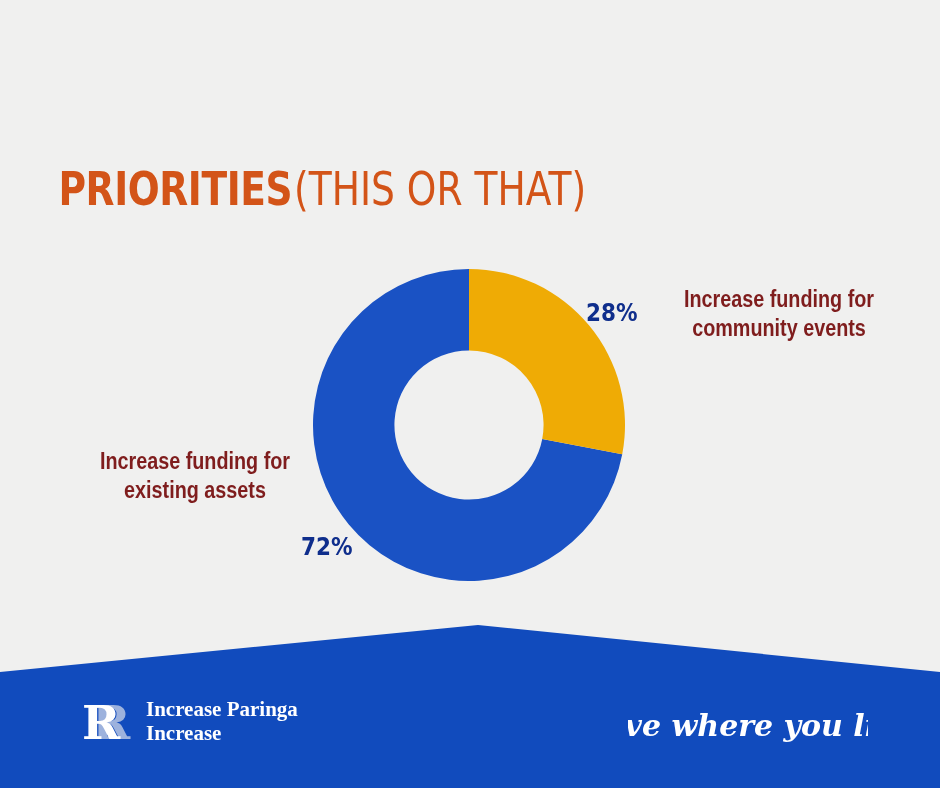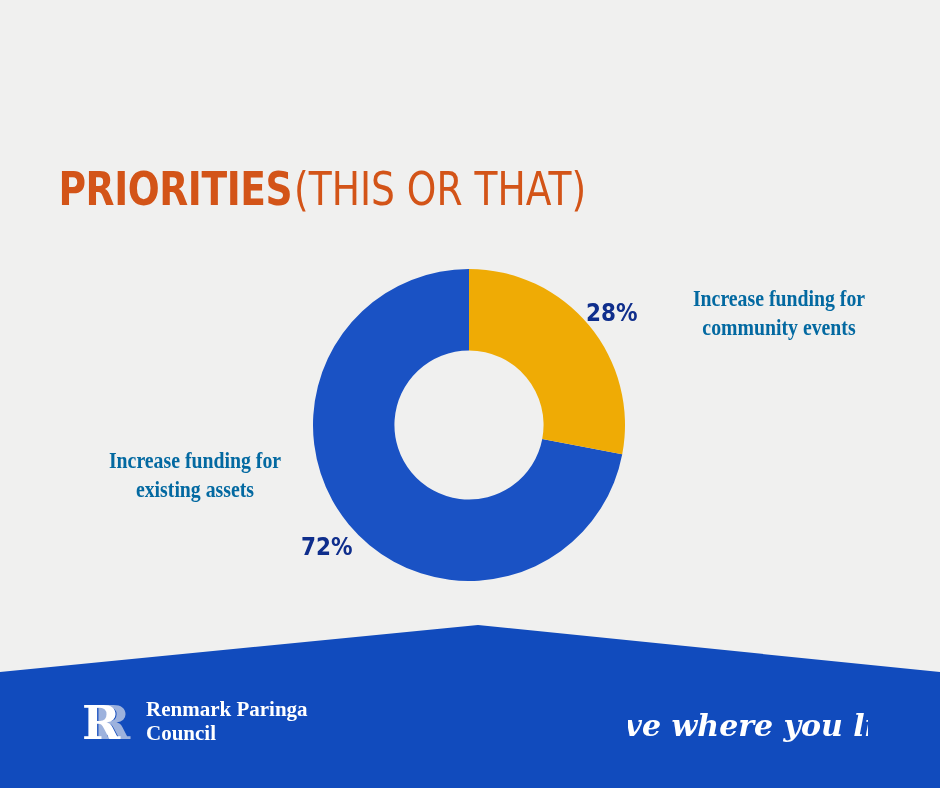--- a/index.html
+++ b/index.html
@@ -71,23 +71,23 @@
     left: 313px;
     top: 269px;
     width: 312px;
     height: 312px;
   }
   .chart-wrap svg { display: block; width: 312px; height: 312px; }
 
   
   .label-block {
     position: absolute;
-    font-family: Liberation Serif, serif;
-    font-weight: 700;
-    color: #0369a1;
+    font-family: Liberation Sans, sans-serif;
+    font-weight: 700;
+    color: #7f1d1d;
     line-height: 1.25;
   }
   .label-text {
     font-size: 23px;
     transform: scaleX(0.86);
     display: block;
     white-space: nowrap;
   }
   .pct {
     font-family: "DejaVu Sans", sans-serif;
@@ -212,22 +212,22 @@
   <div class="footer-content">
 
     <div class="council-logo">
       <span class="council-mark">
         <svg viewBox="0 0 54 54" xmlns="http://www.w3.org/2000/svg">
           <text x="14" y="44" font-family="DejaVu Serif, serif" font-size="46" font-weight="700" fill="#9db2dd">R</text>
           <text x="4" y="44" font-family="DejaVu Serif, serif" font-size="46" font-weight="700" fill="#ffffff">R</text>
         </svg>
       </span>
       <span class="council-name">
-        <span>Renmark Paringa</span>
-        <span>Council</span>
+        <span>Increase Paringa</span>
+        <span>Increase</span>
       </span>
     </div>
 
     <div class="tagline">
       <svg viewBox="0 0 240 60" xmlns="http://www.w3.org/2000/svg">
         <text id="tagline-text" x="120" y="42" text-anchor="middle" font-family="DejaVu Serif, serif" font-size="30" font-style="italic" font-weight="700" fill="#ffffff">Love where you live</text>
       </svg>
     </div>
 
   </div>

